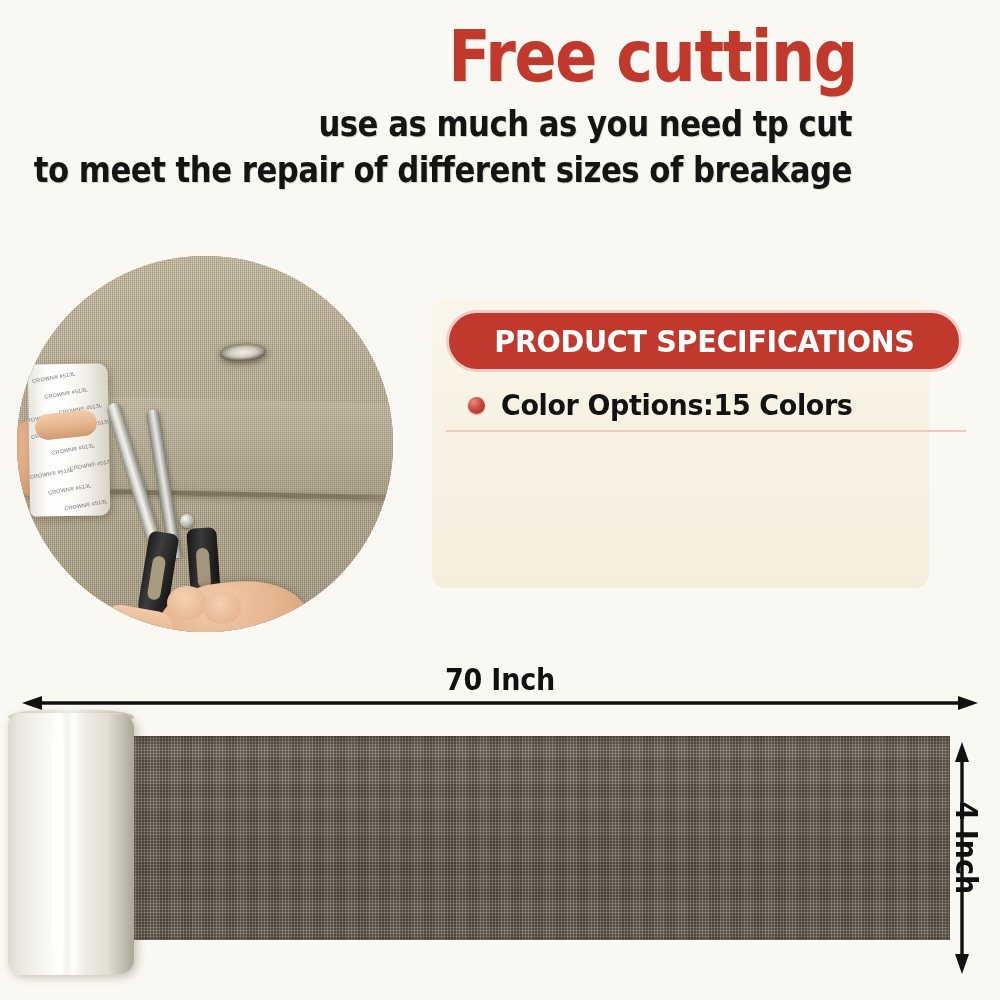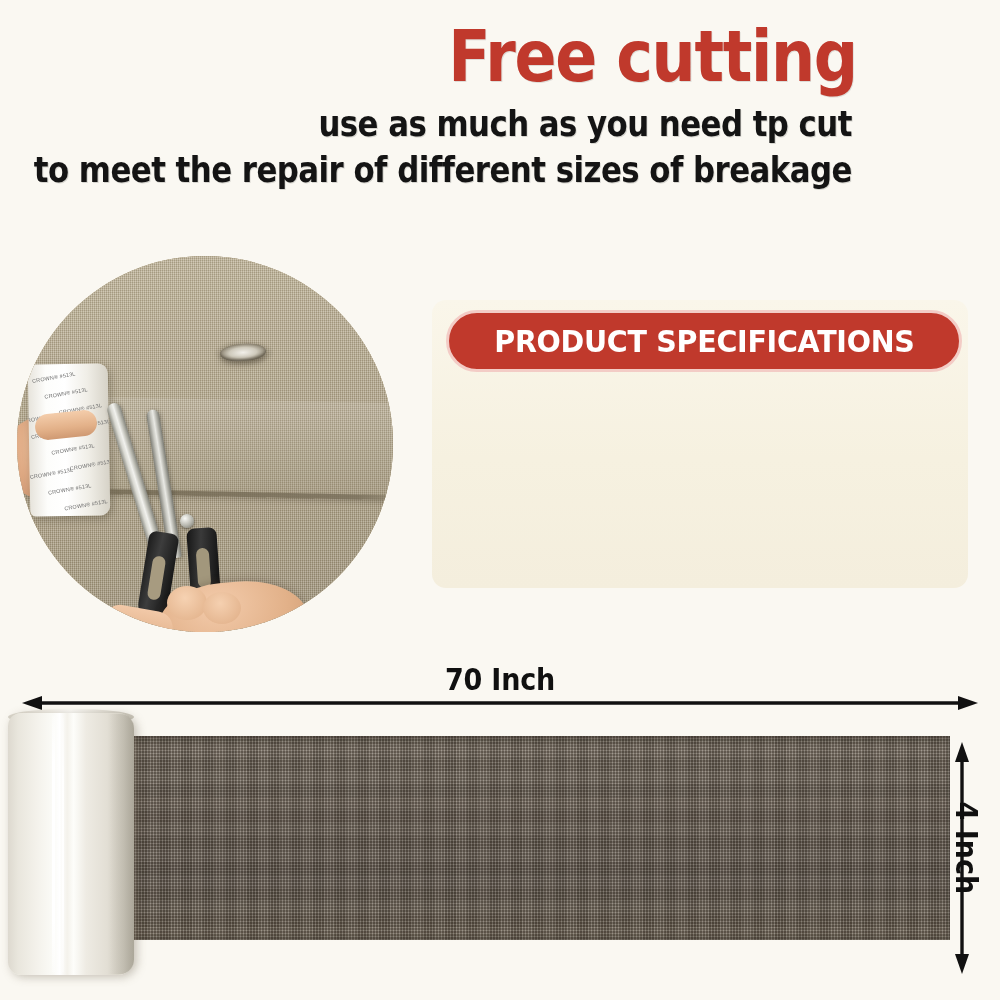--- a/index.html
+++ b/index.html
@@ -198,21 +198,21 @@
     background: linear-gradient(180deg, #f2c9a8 0%, #dfad85 100%);
     border-radius: 22px;
     transform: rotate(10deg);
   }
 
   
   #spec-panel {
     position: absolute;
     left: 432px;
     top: 300px;
-    width: 536px;
+    width: 497px;
     height: 288px;
     background: linear-gradient(180deg, #faf6ea 0%, #f6f1e0 55%, #f4eedd 100%);
     border-radius: 14px;
   }
   #spec-header {
     position: absolute;
     left: 14px;
     top: 10px;
     width: 516px;
     height: 62px;
@@ -420,20 +420,24 @@
   <div class="ph-layer" id="ph-knuckle1"></div>
   <div class="ph-layer" id="ph-knuckle2"></div>
   <div class="ph-layer" id="ph-thumb"></div>
 </div>
 
 <div id="spec-panel">
   <div id="spec-header">
     <span id="spec-header-label">PRODUCT SPECIFICATIONS</span>
   </div>
   <div id="spec-list">
+    <div class="spec-row">
+      <span class="spec-bullet"></span>
+      <span class="spec-text">Color Options:15 Colors</span>
+    </div>
   </div>
 </div>
 
 <div id="dim-h-label">70 Inch</div>
 <svg id="dim-h-arrow" viewBox="0 0 956 22">
   <line x1="12" y1="11" x2="944" y2="11" stroke="#111111" stroke-width="3.4"></line>
   <polygon points="0,11 20,4 20,18" fill="#111111"></polygon>
   <polygon points="956,11 936,4 936,18" fill="#111111"></polygon>
 </svg>
 

